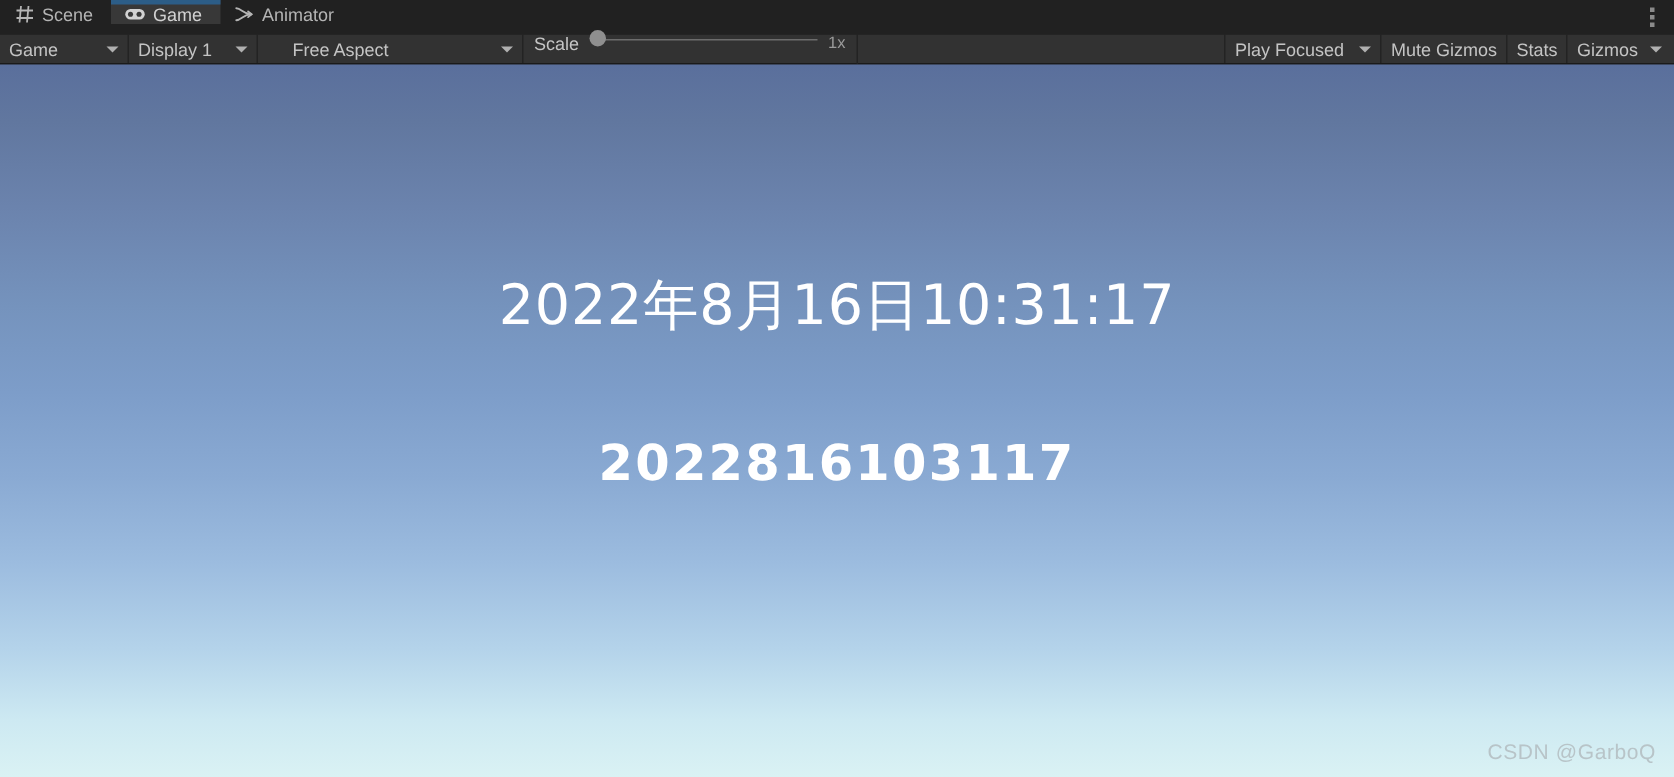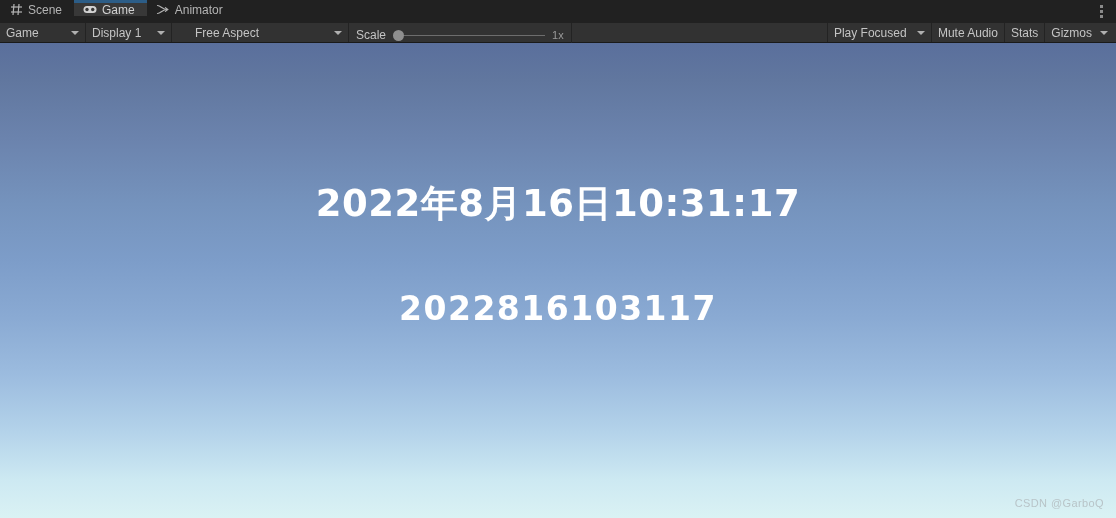--- a/index.html
+++ b/index.html
@@ -115,21 +115,21 @@
     border-top: 4px solid #b0b0b0;
     margin-left: 8px;
     flex: 0 0 auto;
   }
   .tb-dd-game { width: 86px; }
   .tb-dd-display { width: 86px; }
   .tb-dd-aspect { width: 160px; margin-left: 17px; }
 
   .scalebox {
     display: flex;
-    align-items: center;
+    align-items: flex-end;
     gap: 7px;
     padding: 12px 7px;
     border-right: 1px solid #232323;
     height: 19px;
     box-sizing: border-box;
   }
   .slider-track {
     position: relative;
     width: 152px;
     height: 19px;
@@ -190,21 +190,21 @@
     align-items: center;
   }
   .line-datetime {
     position: absolute;
     top: 138px;
     left: 0;
     right: 0;
     text-align: center;
     color: #ffffff;
     font-size: 37px;
-    font-weight: bold;
+    font-weight: normal;
     letter-spacing: 0.5px;
     line-height: 1.25;
     font-family: "DejaVu Sans", "Liberation Sans", sans-serif;
   }
   .line-stamp {
     position: absolute;
     top: 245px;
     left: 0;
     right: 0;
     text-align: center;
@@ -212,21 +212,21 @@
     font-size: 33px;
     font-weight: bold;
     letter-spacing: 1.5px;
     line-height: 1.25;
     font-family: "DejaVu Sans", "Liberation Sans", sans-serif;
   }
   .watermark {
     position: absolute;
     right: 12px;
     bottom: 9px;
-    font-size: 11px;
+    font-size: 14px;
     color: #b8c4c8;
     letter-spacing: 0.4px;
     white-space: nowrap;
   }
 </style>
 </head>
 <body>
 
 <div id="app">
 
@@ -306,21 +306,21 @@
 
     <div class="toolbar-gap"></div>
 
     <div class="tb-right">
       <div class="tb-item tb-dd-play">
         <span class="tb-label">Play Focused</span>
         <span class="caret" style="margin-left:auto;"></span>
       </div>
 
       <div class="tb-item">
-        <span class="tb-label">Mute Audio</span>
+        <span class="tb-label">Mute Gizmos</span>
       </div>
 
       <div class="tb-item">
         <span class="tb-label">Stats</span>
       </div>
 
       <div class="tb-item noborder">
         <span class="tb-label">Gizmos</span>
       </div>
 

